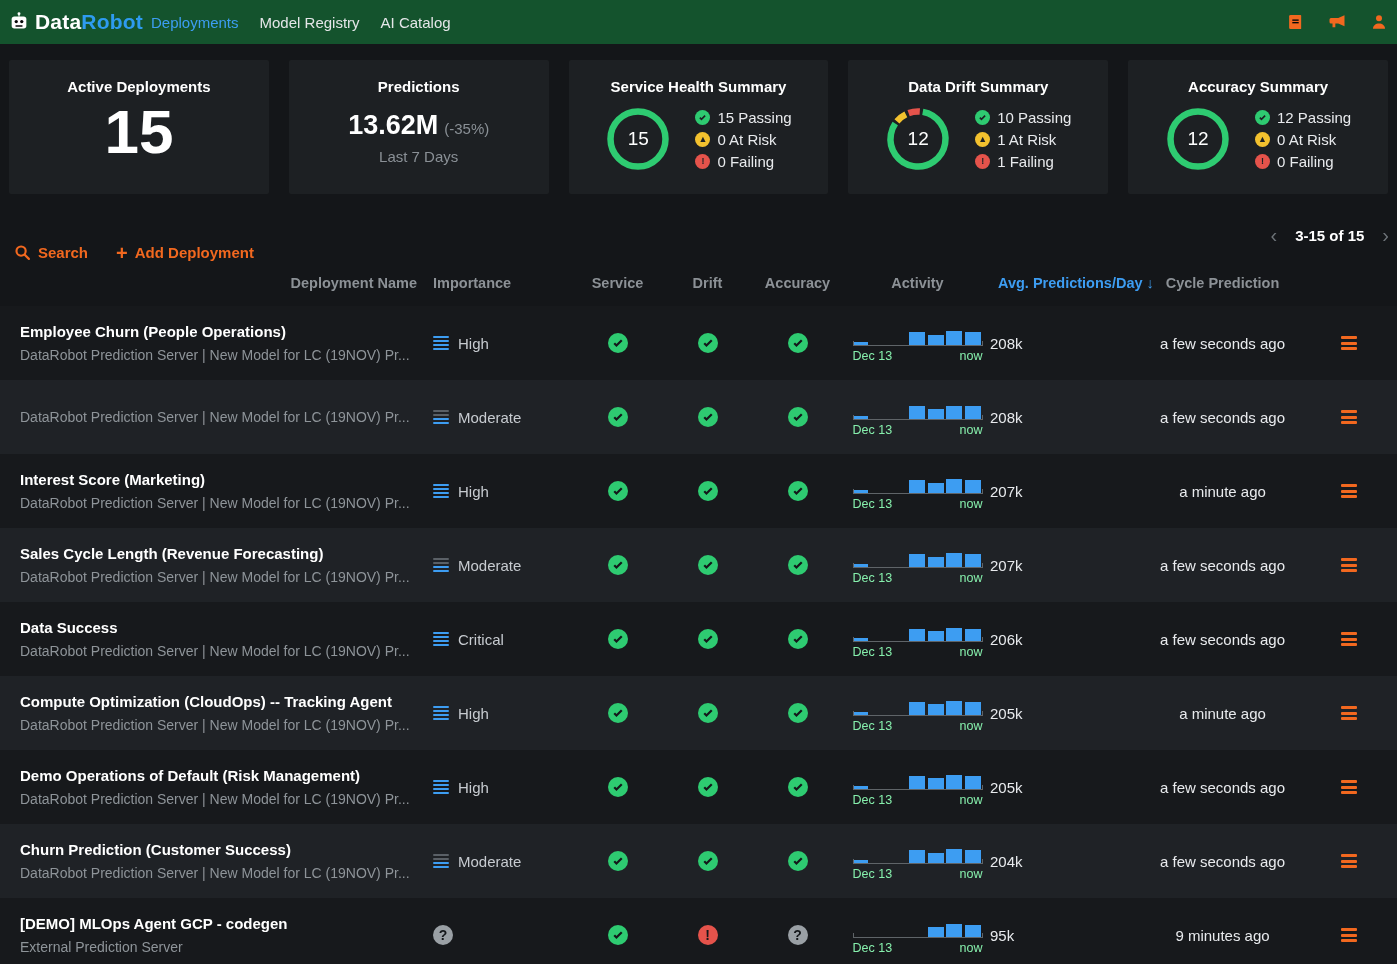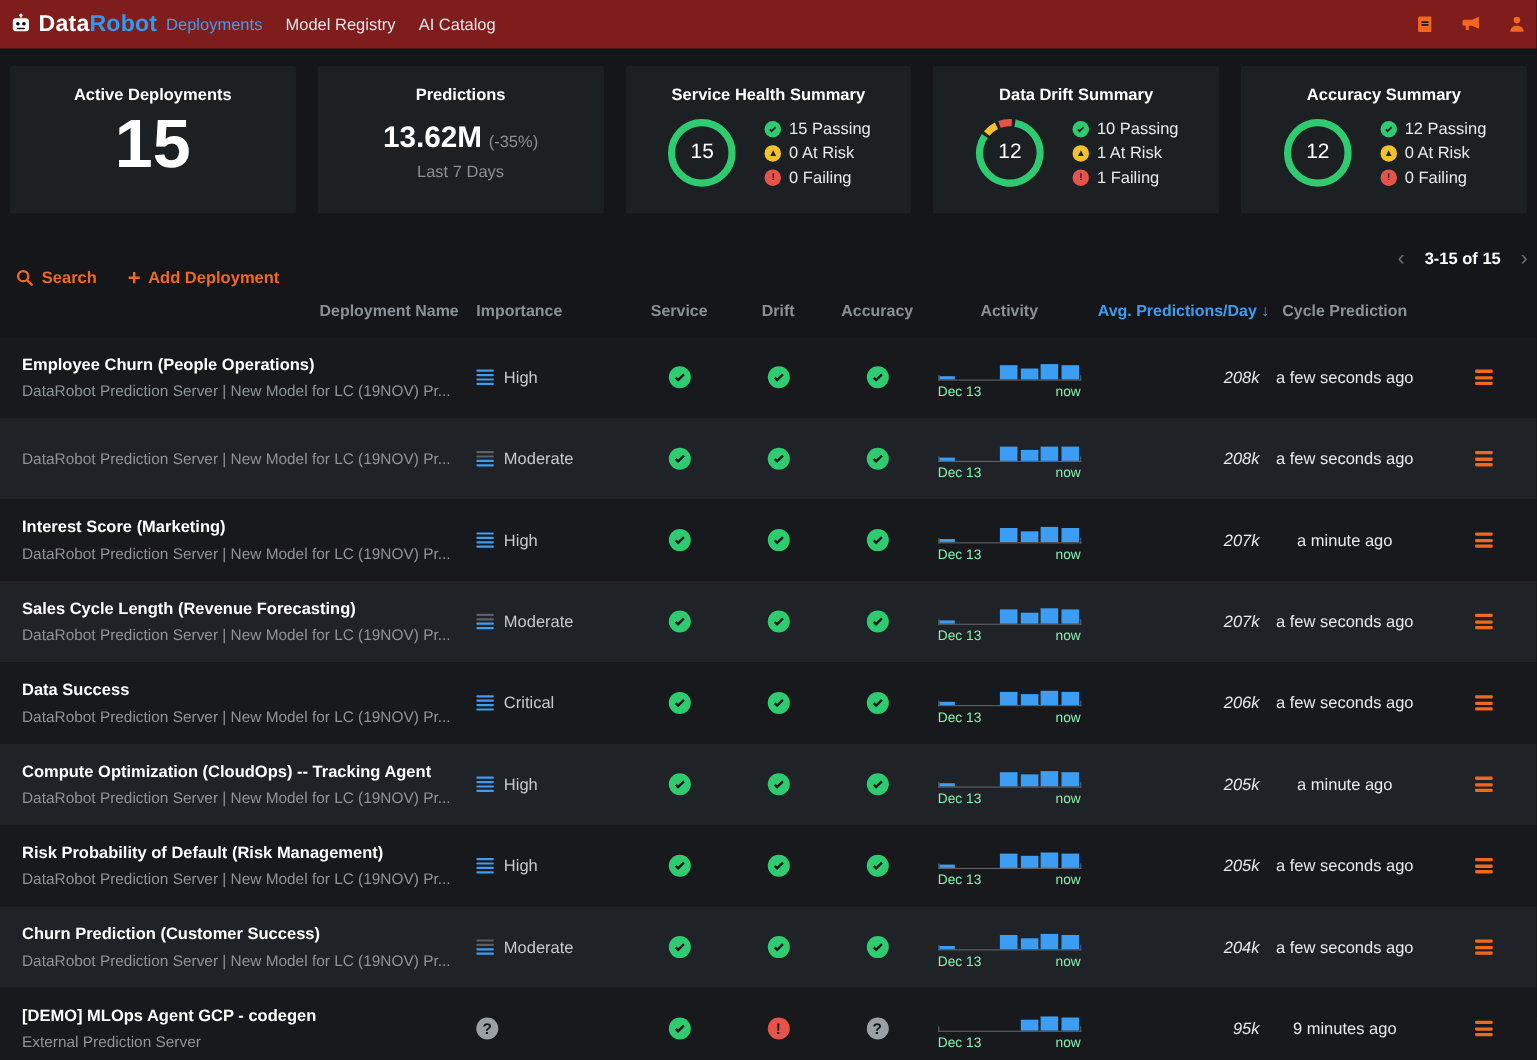--- a/index.html
+++ b/index.html
@@ -1,20 +1,20 @@
 <!DOCTYPE html>
 <html><head>
 <meta charset="utf-8">
 <style>
   * { margin:0; padding:0; box-sizing:border-box; }
   html,body { width:1397px; height:964px; overflow:hidden; }
   body { background:#141619; font-family:"Liberation Sans","DejaVu Sans",sans-serif; color:#e8eaed; }
 
   
-  .nav { height:44px; background:#7f1d1d; display:flex; align-items:center; padding:0 8px; }
+  .nav { height:44px; background:#14532d; display:flex; align-items:center; padding:0 8px; }
   .logo { display:flex; align-items:center; gap:5px; }
   .logo-text { font-size:21px; font-weight:bold; letter-spacing:0.2px; }
   .logo-data { color:#ffffff; }
   .logo-robot { color:#2e9bf0; }
   .nav-items { display:flex; align-items:center; gap:21px; margin-left:8px; }
   .nav-item { font-size:15px; color:#e4e6e8; cursor:pointer; }
   .nav-item.active { color:#3d9df2; }
   .nav-right { margin-left:auto; display:flex; align-items:center; gap:22px; }
   .nav-icon { width:20px; height:20px; display:flex; align-items:center; justify-content:center; }
 
@@ -69,21 +69,21 @@
   .badge.pass { background:#2ecb71; }
   .badge.fail { background:#e5534b; }
   .badge.unknown { background:#9aa0a5; }
   .spark { width:130px; margin:0 auto; }
   .spark-plot { position:relative; height:22px; }
   .spark-axis { position:absolute; left:0; right:0; bottom:0; height:5px; border-left:1px solid #5f6468; border-right:1px solid #5f6468; border-bottom:1px solid #5f6468; }
   .spark-stub { position:absolute; left:1px; bottom:1px; width:14px; height:2.5px; background:#3d9df2; }
   .spark-bars { position:absolute; right:2px; bottom:1px; display:flex; align-items:flex-end; gap:2.5px; }
   .spark-bars div { width:16px; background:#3d9df2; }
   .spark-labels { display:flex; justify-content:space-between; font-size:12.5px; color:#86efac; margin-top:3px; }
-  .avg-cell { text-align:right; font-size:15px; color:#e8eaed;font-style:italic; }
+  .avg-cell { text-align:left; font-size:15px; color:#e8eaed; }
   .last-cell { text-align:center; font-size:15px; color:#e8eaed; }
   .menu-cell { display:flex; justify-content:center; }
   .menu-icon { display:flex; flex-direction:column; gap:2.5px; cursor:pointer; }
   .menu-icon div { width:16px; height:3px; background:#f2681f; border-radius:1px; }
 </style>
 </head>
 <body>
 
 <div class="nav">
   <div class="logo">
@@ -643,21 +643,21 @@
       <div class="menu-cell">
         <span class="menu-icon">
           <div></div>
           <div></div>
           <div></div>
         </span>
       </div>
     </div>
     <div class="grid trow odd">
       <div class="name-cell">
-        <div class="dep-name">Risk Probability of Default (Risk Management)</div>
+        <div class="dep-name">Demo Operations of Default (Risk Management)</div>
         <div class="dep-sub">DataRobot Prediction Server | New Model for LC (19NOV) Pr...</div>
       </div>
       <div class="imp-cell">
         <span class="bars-icon">
           <div style="background:#3d9df2"></div>
           <div style="background:#3d9df2"></div>
           <div style="background:#3d9df2"></div>
           <div style="background:#3d9df2"></div>
         </span>
         <span class="imp-label">High</span>

